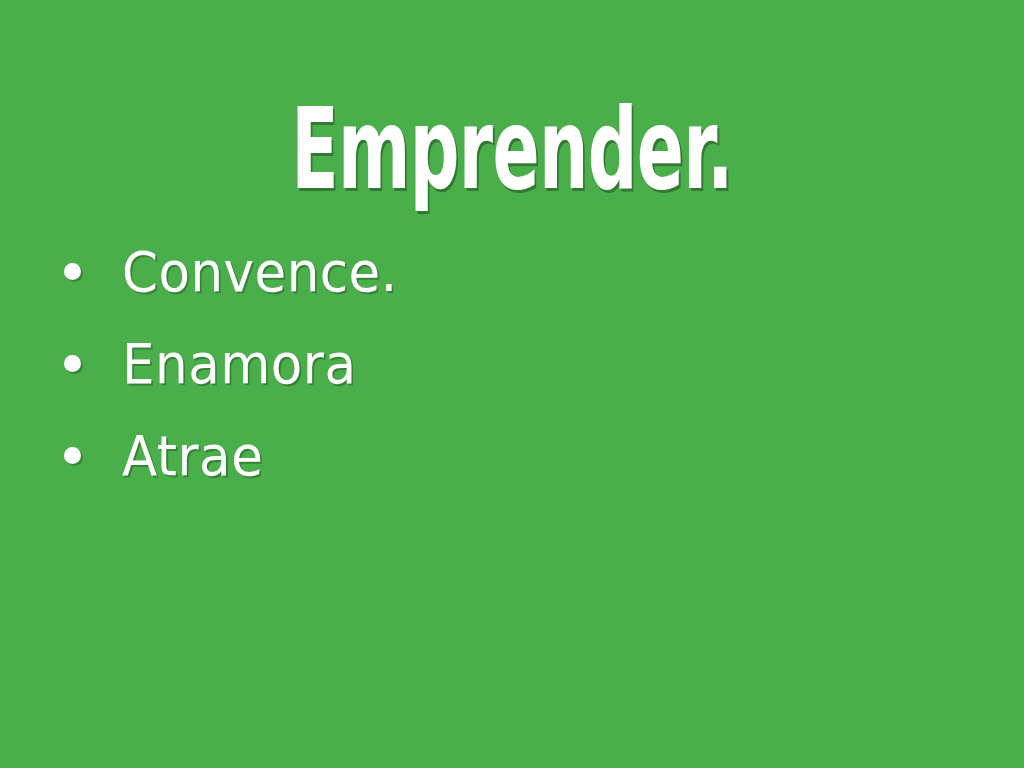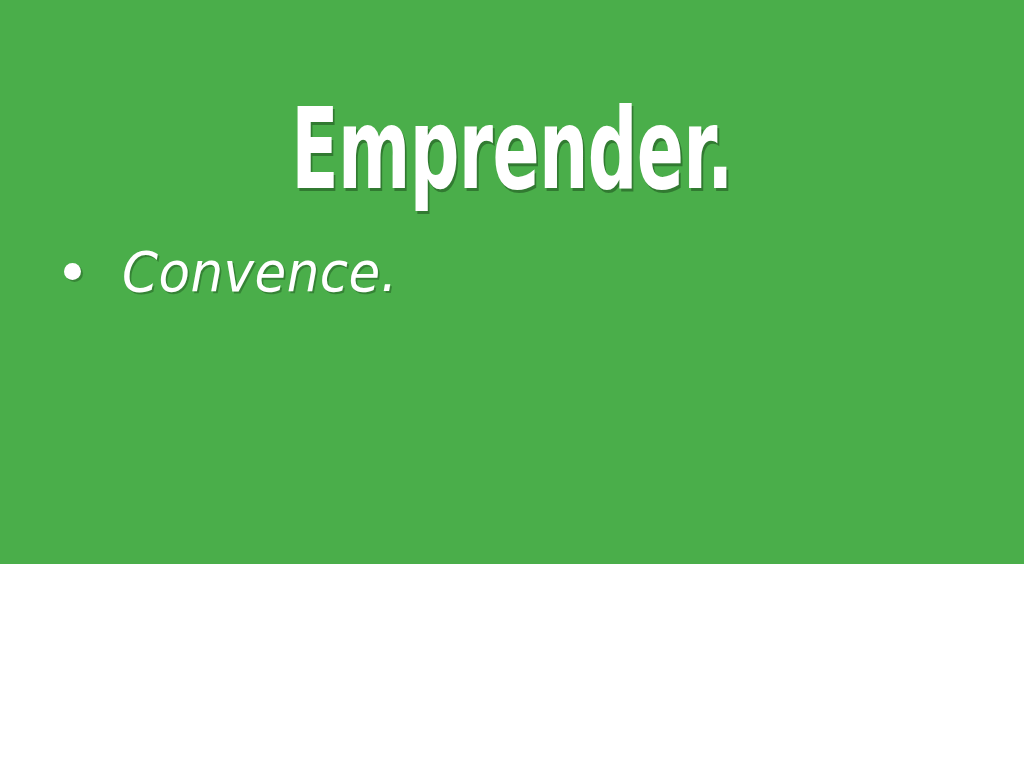--- a/index.html
+++ b/index.html
@@ -9,21 +9,21 @@
   body {
     width: 1024px;
     height: 768px;
     overflow: hidden;
     font-family: "DejaVu Sans", sans-serif;
   }
 
   #slide {
     position: relative;
     width: 1024px;
-    height: 564px;
+    height: 768px;
     background: #4aae4a;
     overflow: hidden;
   }
 
   
   #slide-title {
     position: absolute;
     top: 18px;
     left: 0;
     width: 1024px;
@@ -42,21 +42,20 @@
 
   
   #bullet-list {
     position: absolute;
     top: 237px;
     left: 58px;
     width: 930px;
     list-style: none;
     margin: 0;
     padding: 0;
-    font-style: italic;
   }
 
   .bullet-item {
     position: relative;
     display: block;
     padding-left: 64px;
     margin: 0 0 20px 0;
     min-height: 72px;
   }
 
@@ -92,18 +91,26 @@
 
   <h1 id="slide-title">Emprender.</h1>
 
   <ul id="bullet-list">
 
     <li class="bullet-item">
       <span class="bullet-marker"></span>
       <span class="bullet-text">Convence.</span>
     </li>
 
+    <li class="bullet-item">
+      <span class="bullet-marker"></span>
+      <span class="bullet-text">Enamora</span>
+    </li>
 
 
+    <li class="bullet-item">
+      <span class="bullet-marker"></span>
+      <span class="bullet-text">Atrae</span>
+    </li>
 
 
   </ul>
 </div>
 
 </body></html>

